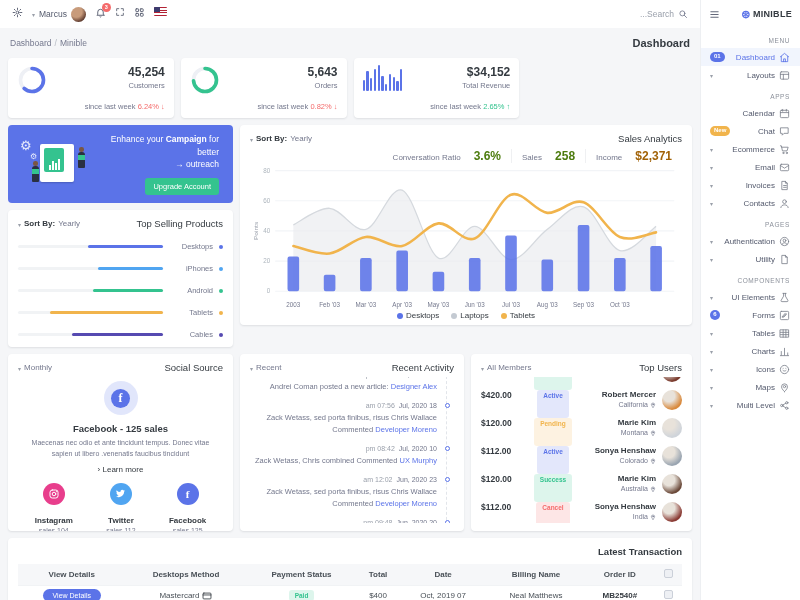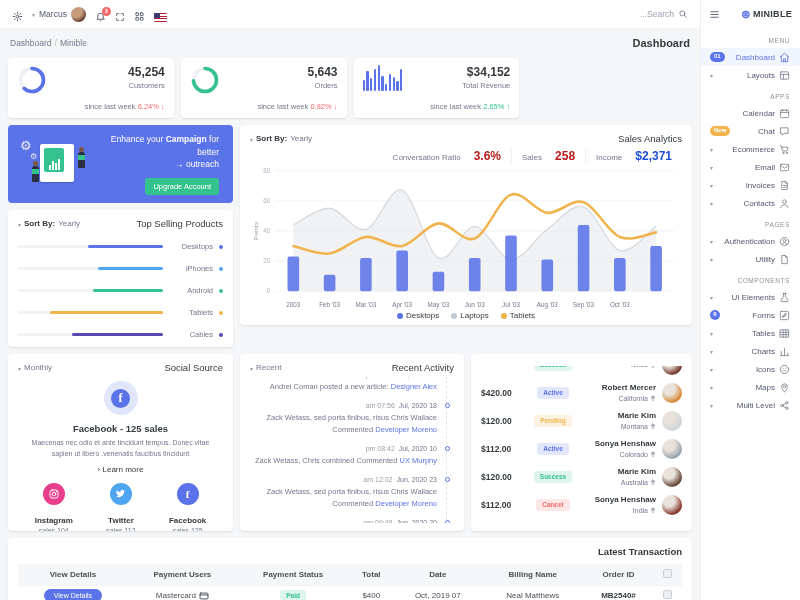--- a/index.html
+++ b/index.html
@@ -18,21 +18,21 @@
   .sb-item.active{background:#f1f5fd;color:#5b73e8}
   .sb-item.active .ic{color:#5b73e8}
   .sb-left{position:absolute;left:9px;display:flex;align-items:center}
   .chev{color:#9ba0aa;font-size:6px}
   .pill{background:#5b73e8;color:#fff;border-radius:7px;font-size:6px;font-weight:bold;padding:1px 4px;line-height:1.2}
   .pill.warn{background:#f1b44c}
   .pill.circ{border-radius:50%;width:10px;height:10px;display:flex;align-items:center;justify-content:center;padding:0}
 
   
   .topbar{position:absolute;top:0;left:0;width:700px;height:28px;background:#fff;display:flex;align-items:center;justify-content:space-between;padding:0 12px;z-index:2}
-  .tb-left{display:flex;align-items:flex-end;gap:9px;color:#555b6d}
+  .tb-left{display:flex;align-items:flex-start;gap:9px;color:#555b6d}
   .tb-ic{width:11px;height:11px;display:flex;color:#555b6d;cursor:pointer}
   .tb-user{display:flex;align-items:center;gap:4px;cursor:pointer}
   .tb-name{font-size:8.5px;color:#555b6d}
   .avatar{width:15px;height:15px;border-radius:50%;background:radial-gradient(circle at 35% 30%,#c89b7b 0 40%,#5d3a2e 75%);flex:none}
   .bell-wrap{position:relative;display:flex}
   .nbadge{position:absolute;top:-4px;right:-5px;background:#f46a6a;color:#fff;font-size:5.5px;font-weight:bold;border-radius:50%;width:9px;height:9px;display:flex;align-items:center;justify-content:center}
   .flag{width:13px;height:9px;position:relative;background:repeating-linear-gradient(180deg,#b22234 0 1.3px,#fff 1.3px 2.6px);border-radius:1px;overflow:hidden}
   .flag::after{content:"";position:absolute;left:0;top:0;width:6px;height:5px;background:#3c3b6e}
   .tb-search{display:flex;align-items:center;gap:4px;color:#9aa0ab;font-size:8.5px;cursor:text}
 
@@ -74,22 +74,22 @@
   .person::before{content:"";position:absolute;top:-5px;left:1.2px;width:4.5px;height:4.5px;border-radius:50%;background:#7a5643}
   .person::after{content:"";position:absolute;top:3px;left:0;width:7px;height:5px;background:#34c38f}
   .camp-text{flex:1;text-align:right;padding-right:4px}
   .camp-line{font-size:8.5px;line-height:1.5}
   .btn-upgrade{margin-top:7px;background:#34c38f;color:#fff;border:none;border-radius:3px;font-size:7.5px;padding:4px 8px;cursor:pointer;font-family:inherit}
   .analytics-card{height:200px;padding:8px 10px 5px;display:flex;flex-direction:column}
   .an-stats{display:flex;justify-content:flex-end;margin:5px 0 1px}
   .an-stat{display:flex;align-items:baseline;gap:13px;padding:0 10px}
   .an-stat + .an-stat{border-left:1px solid #eff0f2}
   .an-lbl{font-size:8px;color:#74788d}
-  .an-val{font-size:12px;font-weight:bold;color:#b91c1c}
-  .an-val.accent{color:#1d4ed8}
+  .an-val{font-size:12px;font-weight:bold;color:#4d7c0f}
+  .an-val.accent{color:#a16207}
   .legend{display:flex;justify-content:center;gap:12px;font-size:8px;color:#343a40}
   .lg-dot{width:6px;height:6px;border-radius:50%;display:inline-block;margin-right:3px;vertical-align:middle}
   .products-card{flex:1;padding:8px 10px}
   .prod-row{display:flex;align-items:center;gap:6px;margin-top:13px}
   .prod-track{flex:1;height:3px;background:#f1f3f5;border-radius:2px;position:relative}
   .prod-fill{position:absolute;right:0;top:0;height:100%;border-radius:2px}
   .prod-lbl{width:44px;text-align:right;font-size:7.5px;color:#74788d}
   .prod-dot{width:4px;height:4px;border-radius:50%;flex:none}
 
   
@@ -113,21 +113,21 @@
   .act-line{position:absolute;right:5px;top:0;bottom:0;border-right:1px dashed #e2e5ea}
   .act-item{position:relative;padding:0 15px 9px 0;text-align:right}
   .act-dot{position:absolute;right:2px;top:1px;width:5px;height:5px;border:1.5px solid #5b73e8;border-radius:50%;background:#fff}
   .act-date{font-size:7px;color:#74788d}
   .act-time{color:#9aa0ab;margin-right:4px}
   .act-text{font-size:7.5px;color:#74788d;margin-top:3px;line-height:1.6}
   .act-link{color:#5b73e8;cursor:pointer}
   
   .tu-wrap{position:relative;flex:1;overflow:hidden;margin-top:4px}
   .tu-inner{position:absolute;top:-15px;left:0;right:0}
-  .tu-row{display:flex;align-items:center;height:28px}
+  .tu-row{display:flex;height:28px}
   .tu-amt{width:46px;font-size:8.5px;font-weight:bold;color:#343a40}
   .tu-badge{width:52px;display:flex;justify-content:center}
   .tu-name-blk{flex:1;text-align:right;padding-right:6px;line-height:1.3}
   .tu-name{font-size:8px;font-weight:bold;color:#343a40}
   .tu-loc{font-size:7px;color:#74788d;display:flex;justify-content:flex-end;align-items:center;gap:2px}
   .tu-loc .ic{width:6px;height:6px;display:flex;color:#74788d}
   .tu-av{width:20px;height:20px;border-radius:50%;flex:none}
   .badge-soft{border-radius:3px;font-size:6.5px;font-weight:bold;padding:2px 6px;line-height:1.2}
   
   .table-card{margin-top:7px;padding:8px 10px;height:100px}
@@ -715,20 +715,27 @@
               </div>
               <div class="act-item">
                 <span class="act-dot"></span>
                 <div class="act-date"><span class="act-time">pm 09:48</span>Jun, 2020 20</div>
               </div>
             </div>
         </div>
       </div>
 
       <div class="card mid-card">
+        <div class="card-head">
+          <span class="sort">
+            <span class="chev">▾</span>
+            <span>All Members</span>
+          </span>
+          <span class="card-title">Top Users</span>
+        </div>
         <div class="tu-wrap">
           <div class="tu-inner" id="tu-list">
               <div class="tu-row">
                 <span class="tu-amt"></span>
                 <span class="tu-badge">
                   <span class="badge-soft" style="color:#34c38f;background:#34c38f2b">Success</span>
                 </span>
                 <span class="tu-name-blk">
                   <div class="tu-name"></div>
                   <div class="tu-loc">Texas<span class="ic">
@@ -824,21 +831,21 @@
         </div>
       </div>
     </div>
 
     <div class="card table-card">
       <div class="tbl-title">Latest Transaction</div>
       <table>
         <thead>
             <tr id="tx-head">
               <th>View Details</th>
-              <th>Payment Users</th>
+              <th>Desktops Method</th>
               <th>Payment Status</th>
               <th>Total</th>
               <th>Date</th>
               <th>Billing Name</th>
               <th>Order ID</th>
               <th><span class="cb"></span></th>
             </tr>
           </thead>
         <tbody id="tx-body">
             <tr>

